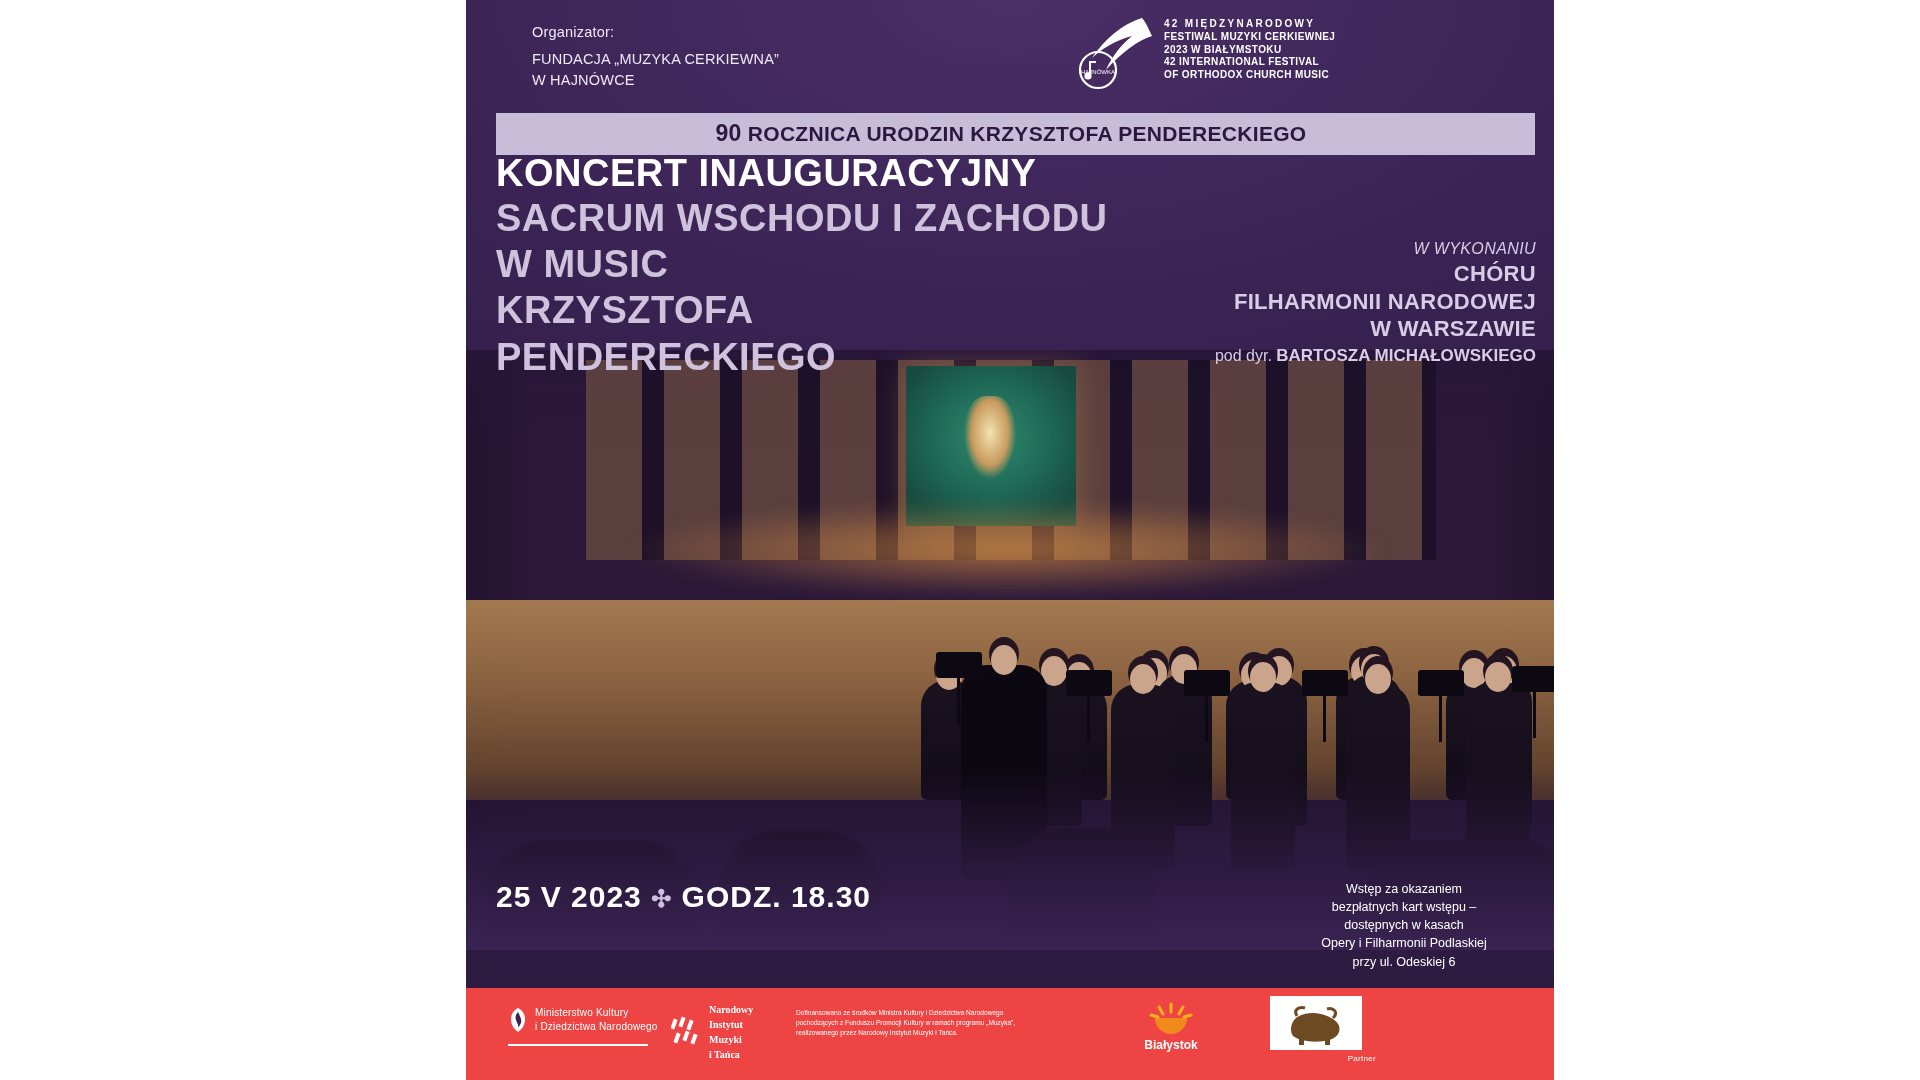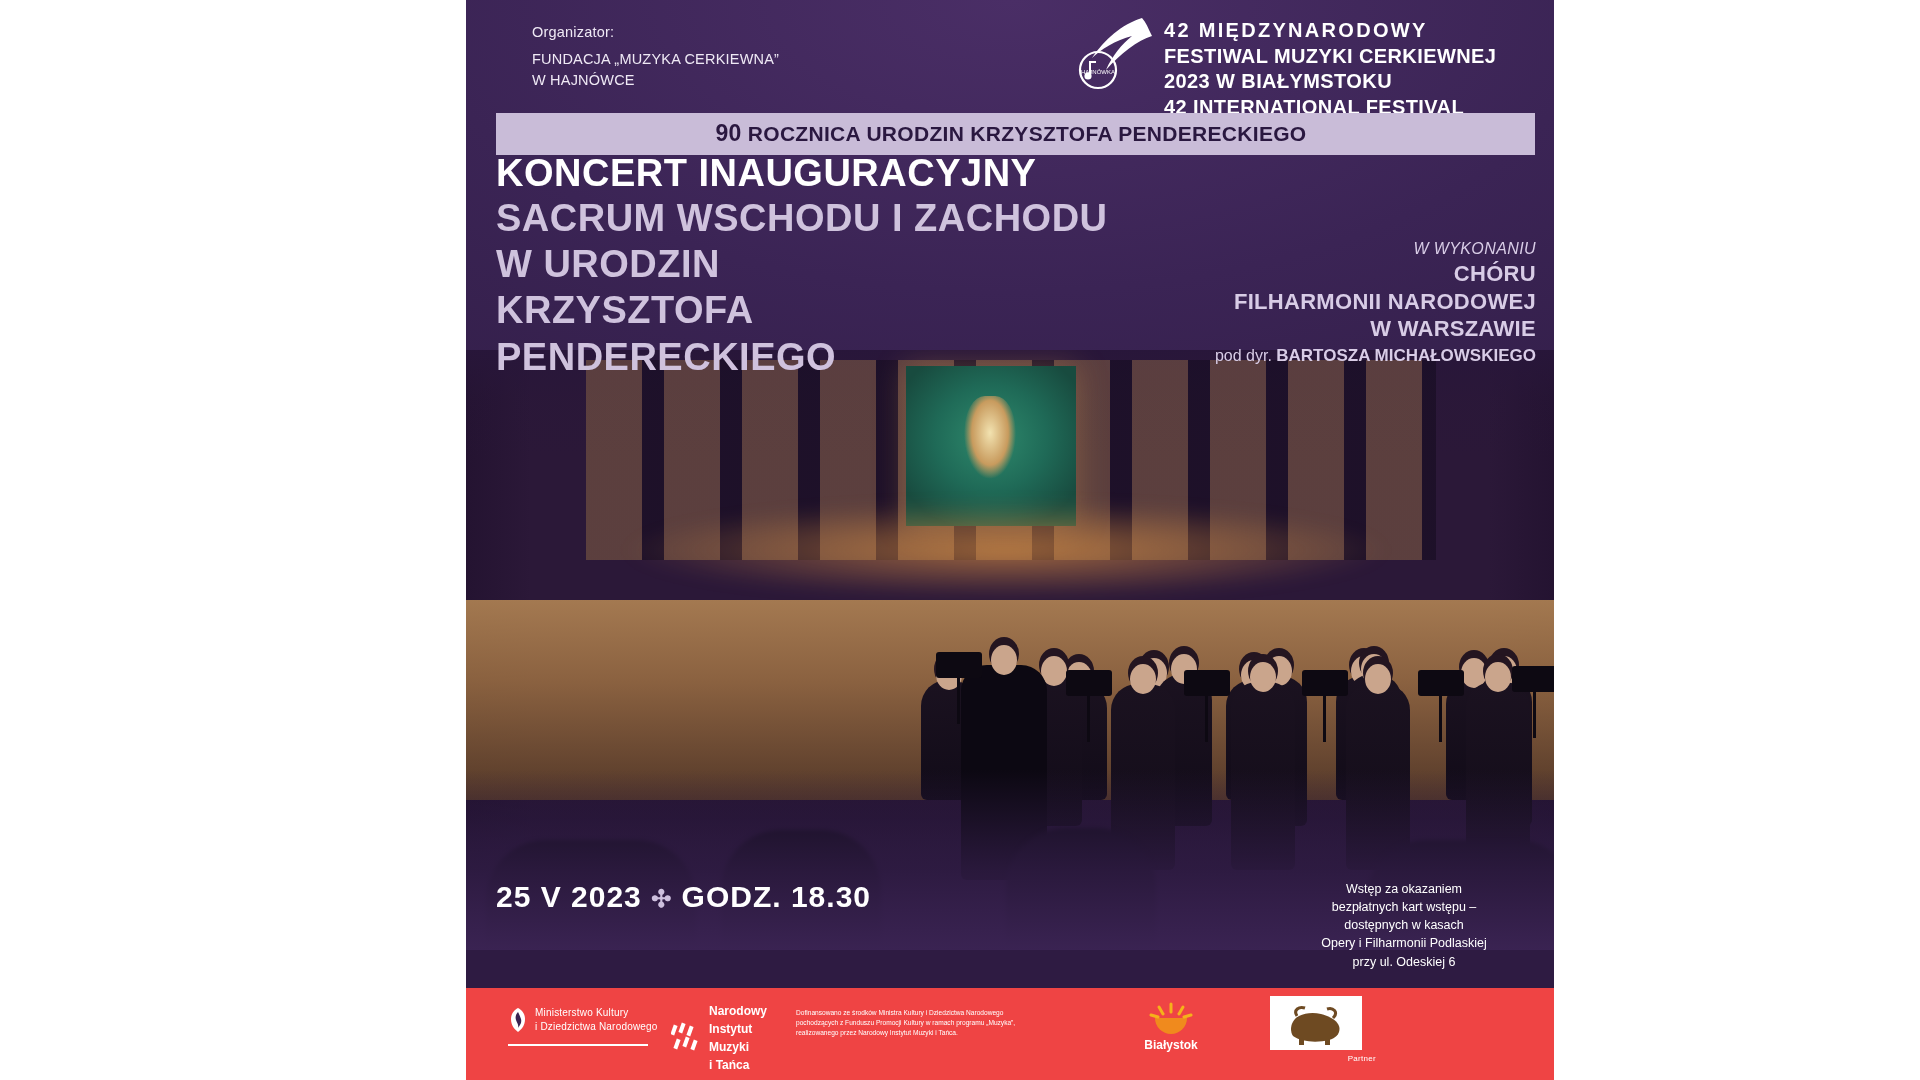--- a/index.html
+++ b/index.html
@@ -157,21 +157,21 @@
     text-align: left;
   }
   .fest-row { display: flex; align-items: flex-start; }
   .fest-logo {
     width: 92px; height: 84px;
     position: relative;
     margin-right: 8px;
     flex: none;
   }
   .fest-lines {
-    font-size: 20px;
+    font-size: 10px;
     line-height: 1.28;
     font-weight: bold;
     letter-spacing: 0.4px;
     padding-top: 4px;
   }
   .fest-lines .spaced { letter-spacing: 2.3px; }
   
   .ribbon {
     position: absolute;
     left: 30px; top: 113px;
@@ -285,21 +285,21 @@
     width: 140px; height: 2px;
     background: #ffffff;
   }
   .logo-nimit {
     position: absolute;
     left: 205px; top: 14px;
     display: flex; align-items: center;
     color: #ffffff;
   }
   .nimit-mark { width: 30px; height: 34px; margin-right: 8px; }
-  .nimit-text { font-size: 12px; line-height: 1.5; font-weight: bold; }
+  .nimit-text { font-size: 10px; line-height: 1.5; font-weight: bold; font-family: Liberation Serif, serif; }
   .fin-text {
     position: absolute;
     left: 330px; top: 20px;
     width: 230px;
     color: #ffffff;
     font-size: 6.6px;
     line-height: 1.55;
   }
   .logo-bialystok {
     position: absolute;
@@ -421,21 +421,21 @@
     </div>
 
     <div class="ribbon">
       <b>90</b>
       <span>ROCZNICA URODZIN KRZYSZTOFA PENDERECKIEGO</span>
     </div>
 
     <div class="titles">
       <div class="t-line1">KONCERT INAUGURACYJNY</div>
       <div class="t-rest">SACRUM WSCHODU I ZACHODU</div>
-      <div class="t-rest">W URODZIN</div>
+      <div class="t-rest">W MUSIC</div>
       <div class="t-rest">KRZYSZTOFA</div>
       <div class="t-rest">PENDERECKIEGO</div>
     </div>
 
     <div class="performer">
       <div class="p-small">W WYKONANIU</div>
       <div class="p-big">CHÓRU</div>
       <div class="p-big">FILHARMONII NARODOWEJ</div>
       <div class="p-big">W WARSZAWIE</div>
       <div class="p-cond">

